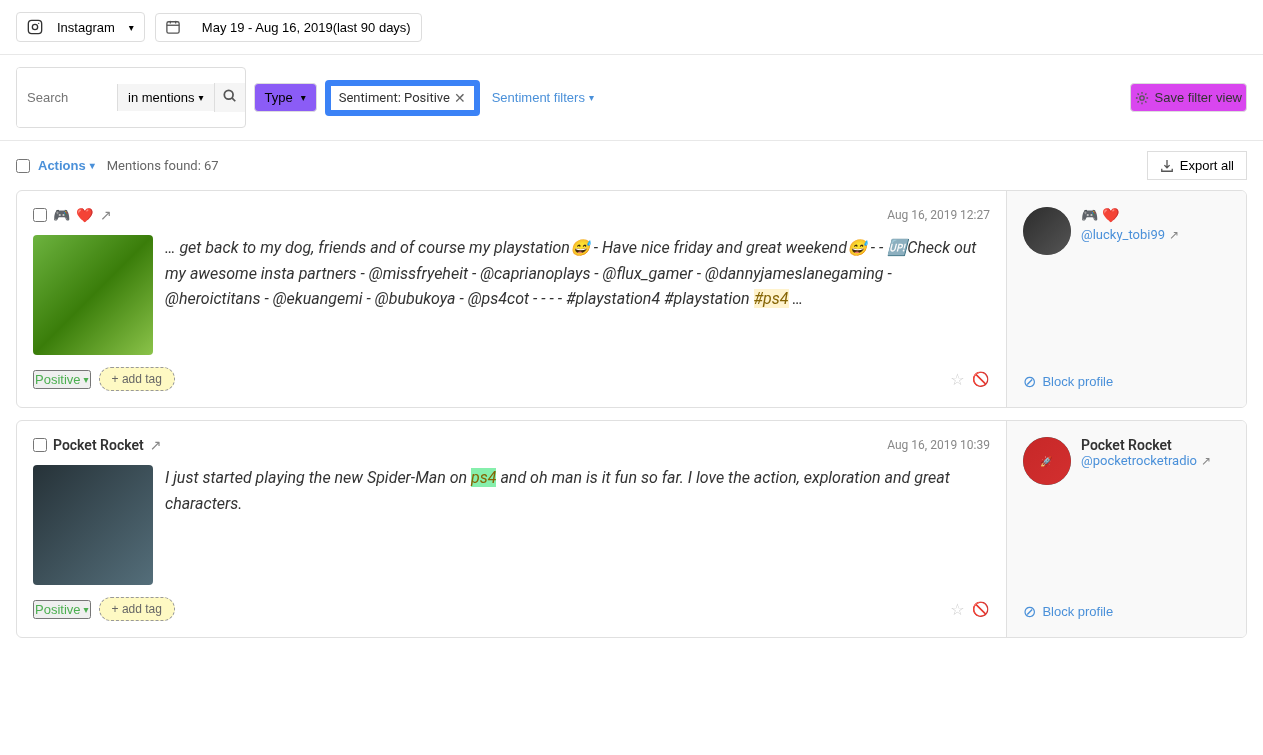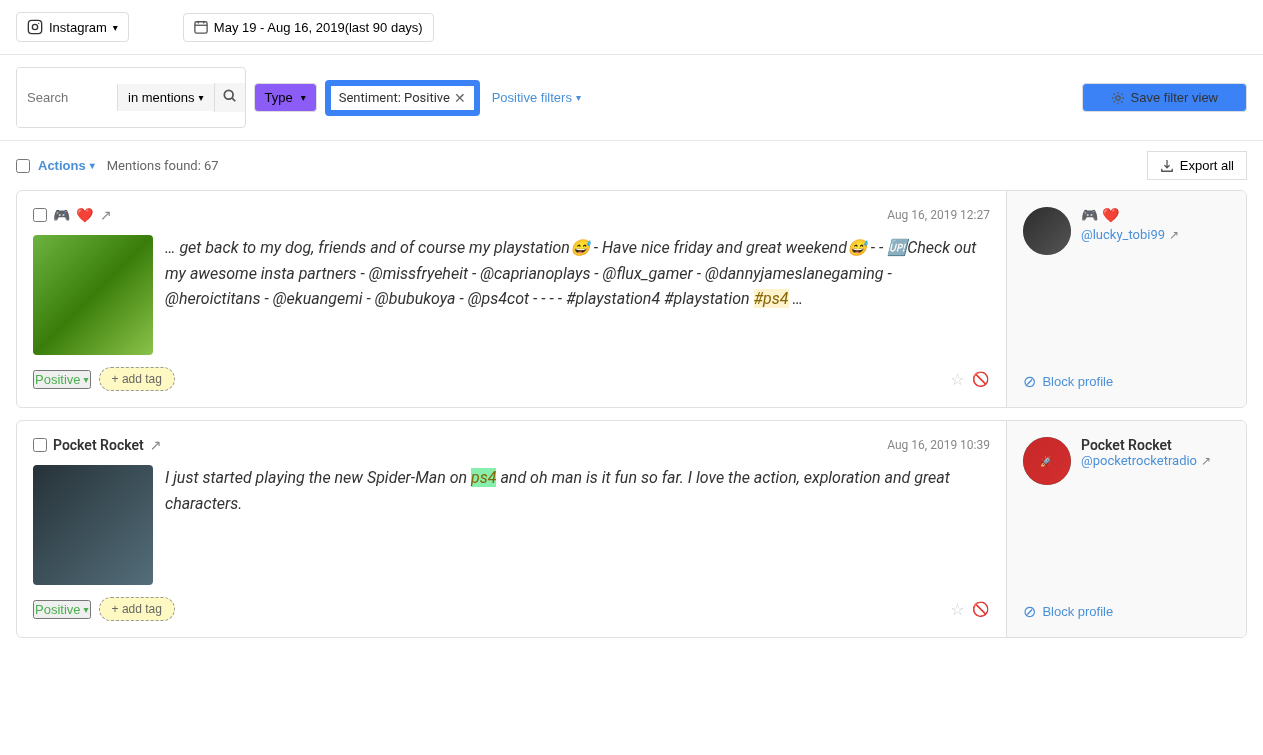--- a/index.html
+++ b/index.html
@@ -1,31 +1,31 @@
 <!DOCTYPE html>
 <html><head>
   <meta charset="utf-8">
   <style>
     * { box-sizing: border-box; margin: 0; padding: 0; }
     body { font-family: -apple-system, BlinkMacSystemFont, 'Segoe UI', Roboto, sans-serif; font-size: 14px; background: #fff; color: #333; }
-    .platform-btn { display: flex; align-items: center; gap: 6px; border: 1px solid #ddd; border-radius: 4px; padding: 6px 10px; cursor: pointer; background: #fff; font-size: 13px; }
+    .platform-btn { display: flex; align-items: center; gap: 14px; border: 1px solid #ddd; border-radius: 4px; padding: 6px 10px; cursor: pointer; background: #fff; font-size: 13px; }
     .platform-btn svg { width: 16px; height: 16px; }
-    .date-btn { display: flex; align-items: center; gap: 6px; border: 1px solid #ddd; border-radius: 4px; padding: 6px 10px; cursor: pointer; background: #fff; font-size: 13px; margin-left: 44px; }
+    .date-btn { display: flex; align-items: center; gap: 22px; border: 1px solid #ddd; border-radius: 4px; padding: 6px 10px; cursor: pointer; background: #fff; font-size: 13px; }
 
     .filter-bar { display: flex; align-items: center; padding: 12px 16px; gap: 8px; border-bottom: 1px solid #e8e8e8; }
     .search-group { display: flex; align-items: center; border: 1px solid #ddd; border-radius: 4px; overflow: hidden; }
     .search-input { border: none; outline: none; padding: 22px 10px; font-size: 13px; width: 100px; }
     .in-mentions-btn { display: flex; align-items: center; gap: 4px; padding: 6px 10px; background: #f5f5f5; border: none; border-left: 1px solid #ddd; font-size: 13px; cursor: pointer; }
     .search-icon-btn { padding: 6px 8px; background: #f5f5f5; border: none; border-left: 1px solid #ddd; cursor: pointer; }
 
     .type-btn { display: flex; align-items: center; gap: 8px; border: 1px solid #ddd; border-radius: 4px; padding: 6px 10px; cursor: pointer; background: #8b5cf6; font-size: 13px; }
     .sentiment-tag { display: flex; align-items: center; gap: 4px; border: 6px solid #3b82f6; border-radius: 4px; padding: 4px 8px; font-size: 13px; background: #fff; }
     .sentiment-x { cursor: pointer; color: #666; background: none; border: none; font-size: 14px; }
     .advanced-filters-btn { display: flex; align-items: center; gap: 4px; color: #4a90d9; font-size: 13px; cursor: pointer; background: none; border: none; margin-left: 4px; }
-    .save-filter-btn { margin-left: auto; display: flex; align-items: center; gap: 6px; border: 1px solid #ddd; border-radius: 4px; padding: 6px 28px; cursor: pointer; background: #3b82f6; font-size: 13px; color: #333; }
+    .save-filter-btn { margin-left: auto; display: flex; align-items: center; gap: 6px; border: 1px solid #ddd; border-radius: 4px; padding: 6px 4px; cursor: pointer; background: #d946ef; font-size: 13px; color: #333; }
 
     .actions-bar { display: flex; align-items: center; padding: 10px 16px; gap: 12px; }
     .checkbox-area { display: flex; align-items: center; gap: 8px; }
     .actions-btn { display: flex; align-items: center; gap: 4px; color: #4a90d9; font-size: 13px; cursor: pointer; background: none; border: none; font-weight: 600; }
     .mentions-found { font-size: 13px; color: #666; }
     .export-btn { margin-left: auto; display: flex; align-items: center; gap: 6px; border: 1px solid #ddd; border-radius: 0; padding: 6px 12px; cursor: pointer; background: #fff; font-size: 13px; }
 
     .mentions-list { padding: 0 16px; }
 
     .mention-card { display: flex; border: 1px solid #e0e0e0; border-radius: 6px; margin-bottom: 12px; overflow: hidden; }
@@ -112,21 +112,21 @@
     <span>Type</span>
     <span class="chevron-down">▾</span>
   </button>
 
   <div class="sentiment-tag">
     <span>Sentiment: Positive</span>
     <button class="sentiment-x">✕</button>
   </div>
 
   <button class="advanced-filters-btn">
-    <span>Positive filters</span>
+    <span>Sentiment filters</span>
     <span class="chevron-down">▾</span>
   </button>
 
   <button class="save-filter-btn">
     <svg viewBox="0 0 16 16" width="14" height="14" fill="none" stroke="#555" stroke-width="1.5">
       <circle cx="8" cy="8" r="2.5"></circle>
       <path d="M8 1v2M8 13v2M1 8h2M13 8h2M2.9 2.9l1.4 1.4M11.7 11.7l1.4 1.4M2.9 13.1l1.4-1.4M11.7 4.3l1.4-1.4"></path>
     </svg>
     <span>Save filter view</span>
   </button>

